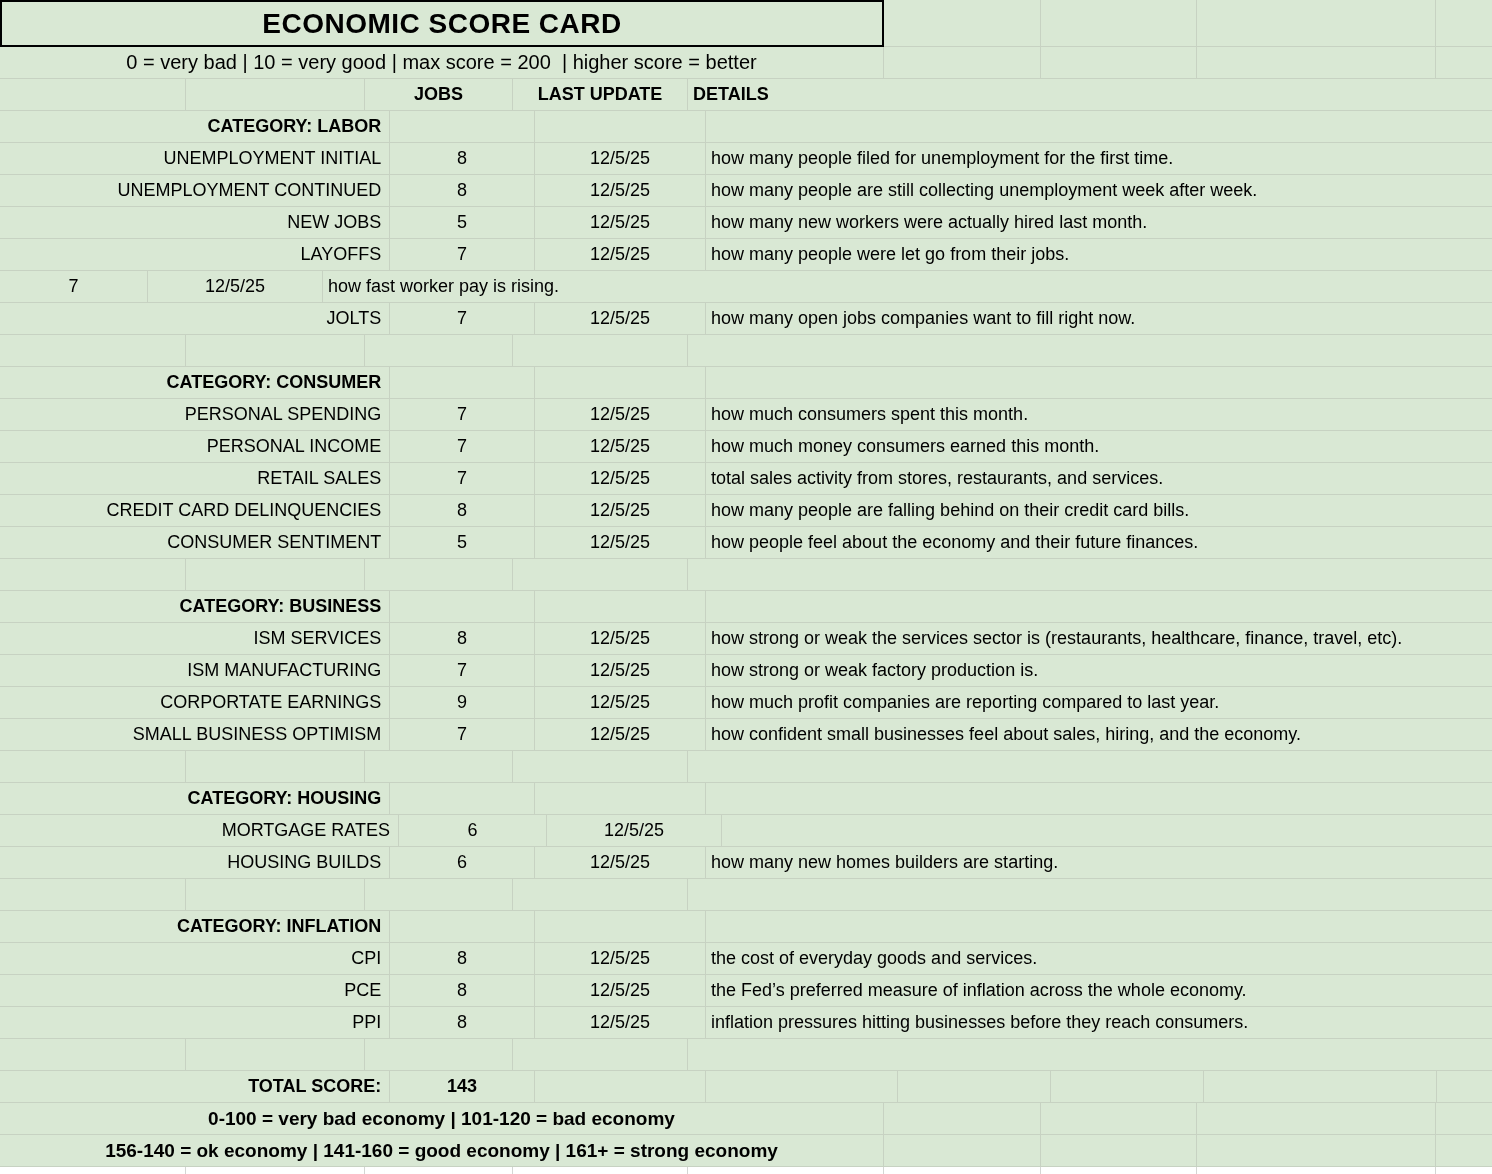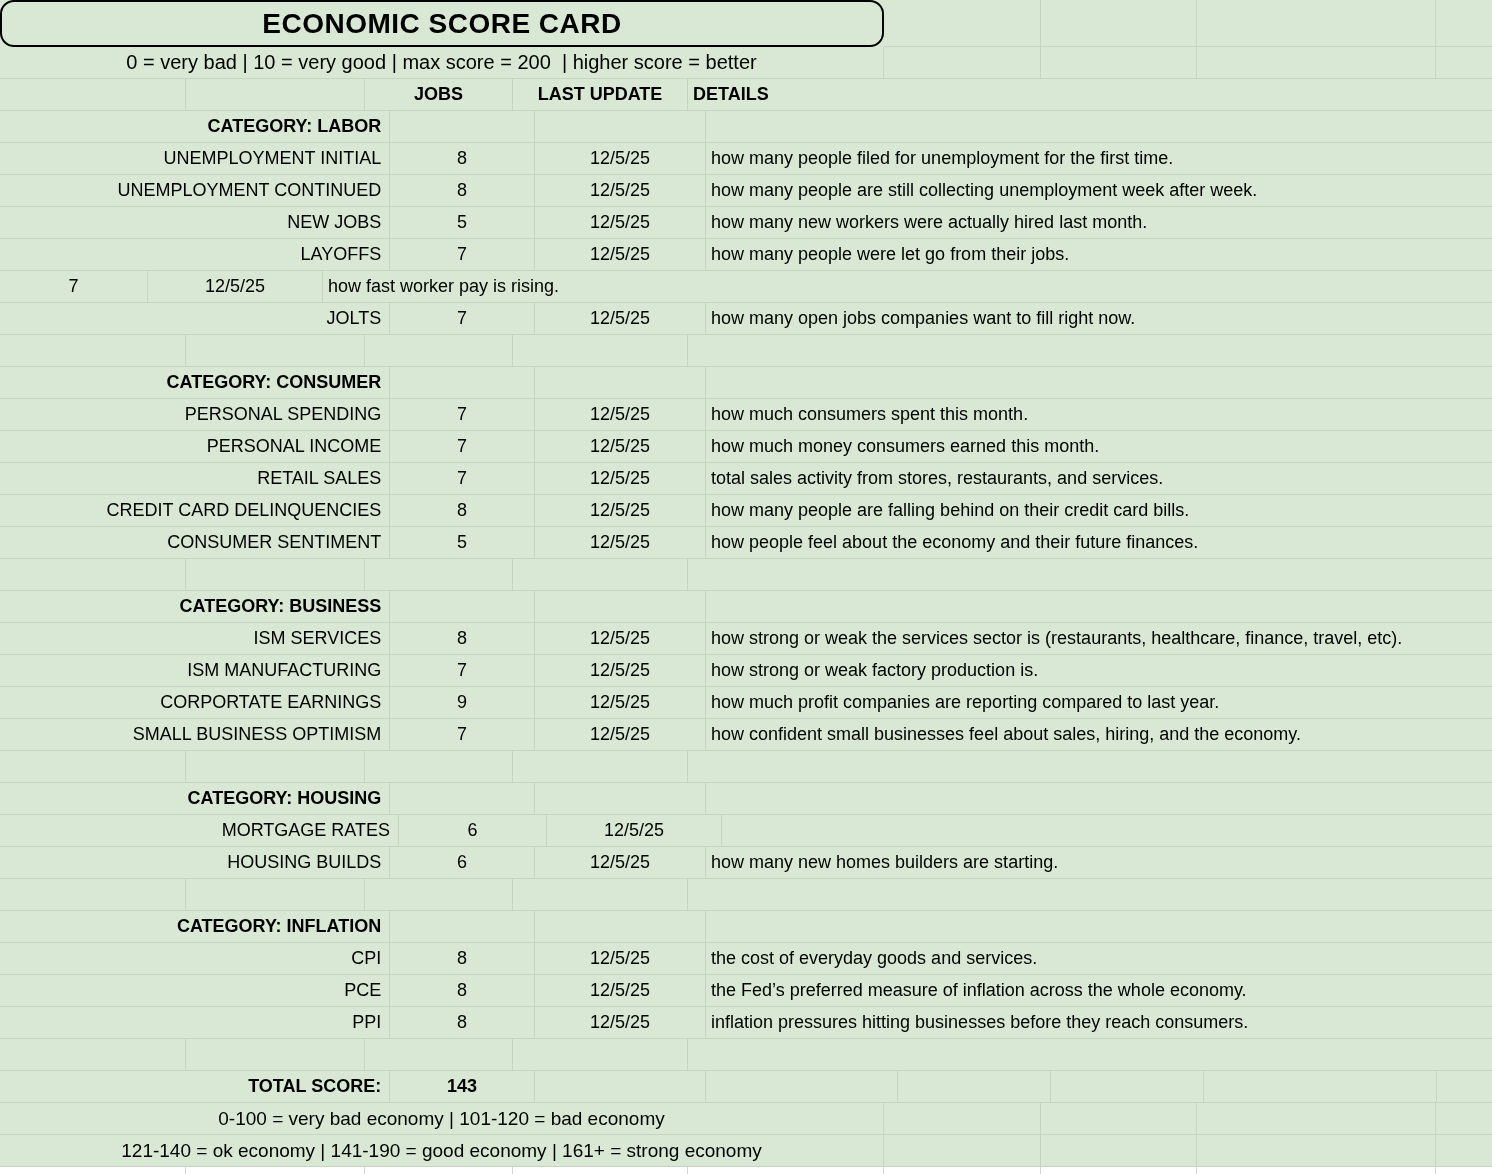--- a/index.html
+++ b/index.html
@@ -23,21 +23,21 @@
     border-bottom:1px solid var(--grid);
   }
   .cell{
     height:100%;
     display:flex;align-items:center;
     border-right:1px solid var(--grid);
     white-space:nowrap;
     font-size:18px;
     overflow:visible;
   }
-  .noR{border-right:none;border-radius:14px;}
+  .noR{border-right:none;}
   
   .cA{width:186px;}
   .cB{width:179px;}
   .cC{width:148px;}
   .cD{width:175px;}
   .cE{width:196px;}
   .cF{width:157px;}
   .cG{width:156px;}
   .cH{width:239px;}
   .cI{width:56px;border-right:none;}
@@ -51,21 +51,21 @@
   
   .title-row{height:47px;border-bottom:none;}
   .title-row .filler{border-bottom:1px solid var(--grid);}
   .title-box{
     border:2px solid #000;
     justify-content:center;
     font-weight:bold;font-size:28px;
     letter-spacing:0.5px;
   }
   .subtitle-cell{font-size:20px;justify-content:center;white-space:pre;}
-  .legend-cell{font-weight:normal;font-size:19px;justify-content:center;}
+  .legend-cell{font-weight:bold;font-size:19px;justify-content:center;}
   
   .footer-row{
     height:7px;background:#ffffff;border-bottom:none;
   }
   .footer-row .cell{border-right:1px solid var(--footer-grid);}
   .footer-row .cI{border-right:none;}
 </style>
 </head>
 <body>
 
@@ -323,21 +323,21 @@
 
   <div class="row">
     <div class="cell cAE legend-cell">0-100 = very bad economy | 101-120 = bad economy</div>
     <div class="cell cF"></div>
     <div class="cell cG"></div>
     <div class="cell cH"></div>
     <div class="cell cI"></div>
   </div>
 
   <div class="row">
-    <div class="cell cAE legend-cell">121-140 = ok economy | 141-190 = good economy | 161+ = strong economy</div>
+    <div class="cell cAE legend-cell">156-140 = ok economy | 141-160 = good economy | 161+ = strong economy</div>
     <div class="cell cF"></div>
     <div class="cell cG"></div>
     <div class="cell cH"></div>
     <div class="cell cI"></div>
   </div>
 
   <div class="row footer-row">
     <div class="cell cA"></div>
     <div class="cell cB"></div>
     <div class="cell cC"></div>

